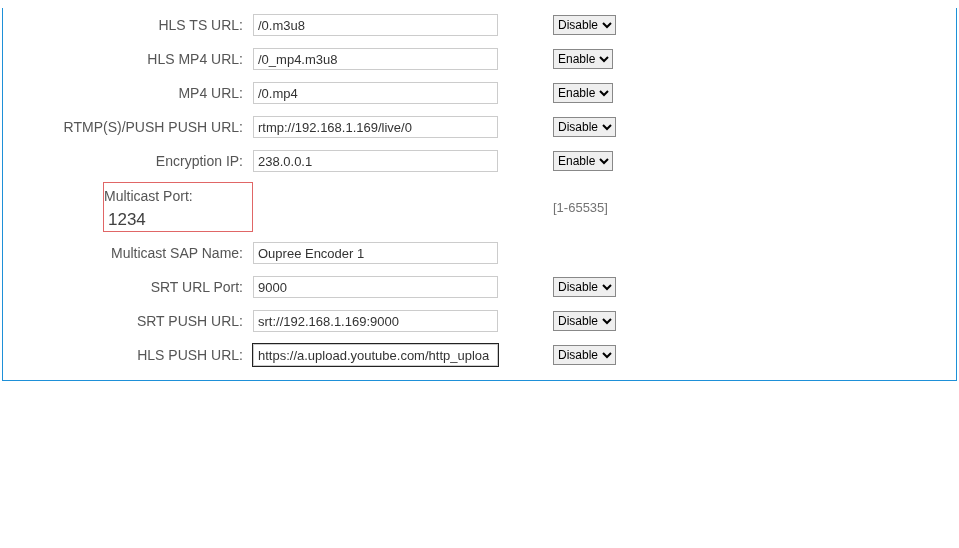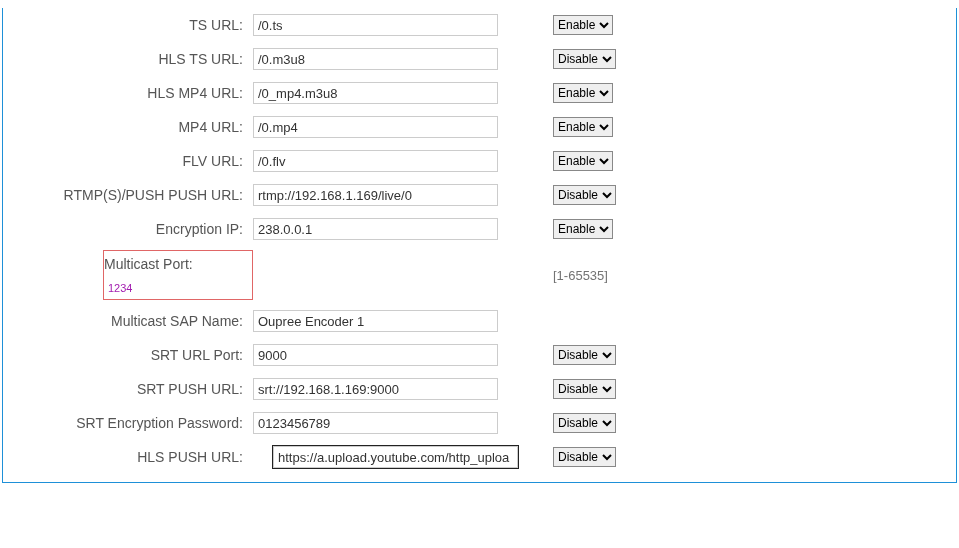--- a/index.html
+++ b/index.html
@@ -50,21 +50,20 @@
       width: 245px;
       height: 22px;
       border: 1px solid #ccc;
       padding: 1px 4px;
       font-size: 13px;
       color: #333;
       background: #fff;
     }
     input.highlight-border {
       outline: 1px solid #222;
-      margin-left: 20px;
     }
     select.enable-select {
       border: 1px solid #888;
       font-size: 12px;
       height: 20px;
       background: #efefef;
     }
     select.enable-select.wide {
       width: 130px;
     }
@@ -78,22 +77,22 @@
       width: 140px;
       padding: 5px 10px 5px 0;
       color: #555;
       font-size: 14px;
     }
     .highlight-box input {
       width: 148px;
       height: 22px;
       border: none;
       padding: 1px 4px;
-      font-size: 11px;
-      color: #a21caf;
+      font-size: 17px;
+      color: #404040;
       background: #fff;
       outline: none;
       vertical-align: middle;
     }
     .highlight-wrap {
       display: table-row;
     }
     .highlight-wrap .combined {
       display: table-cell;
       padding: 4px 0 4px 100px;
@@ -105,49 +104,39 @@
       display: table-cell;
       vertical-align: middle;
     }
   </style>
 </head>
 <body>
 
 <div class="panel">
   <div class="form-table">
 
-    <div class="form-row">
-      <div class="label-cell">TS URL:</div>
-      <div class="input-cell"><input class="text-input" type="text" value="/0.ts" style=""></div>
-      <div class="select-cell"><select class="enable-select"><option>Enable</option></select></div>
-    </div>
 
     <div class="form-row">
       <div class="label-cell">HLS TS URL:</div>
       <div class="input-cell"><input class="text-input" type="text" value="/0.m3u8" style=""></div>
       <div class="select-cell"><select class="enable-select"><option>Disable</option></select></div>
     </div>
 
     <div class="form-row">
       <div class="label-cell">HLS MP4 URL:</div>
       <div class="input-cell"><input class="text-input" type="text" value="/0_mp4.m3u8" style=""></div>
       <div class="select-cell"><select class="enable-select"><option>Enable</option></select></div>
     </div>
 
     <div class="form-row">
       <div class="label-cell">MP4 URL:</div>
       <div class="input-cell"><input class="text-input" type="text" value="/0.mp4" style=""></div>
       <div class="select-cell"><select class="enable-select"><option>Enable</option></select></div>
     </div>
 
-    <div class="form-row">
-      <div class="label-cell">FLV URL:</div>
-      <div class="input-cell"><input class="text-input" type="text" value="/0.flv" style=""></div>
-      <div class="select-cell"><select class="enable-select"><option>Enable</option></select></div>
-    </div>
 
 
 
     <div class="form-row">
       <div class="label-cell">RTMP(S)/PUSH PUSH URL:</div>
       <div class="input-cell"><input class="text-input" type="text" value="rtmp://192.168.1.169/live/0" style=""></div>
       <div class="select-cell"><select class="enable-select"><option>Disable</option></select></div>
     </div>
 
     <div class="form-row">
@@ -177,25 +166,20 @@
       <div class="input-cell"><input class="text-input" type="text" value="9000" style=""></div>
       <div class="select-cell"><select class="enable-select"><option>Disable</option></select></div>
     </div>
 
     <div class="form-row">
       <div class="label-cell">SRT PUSH URL:</div>
       <div class="input-cell"><input class="text-input" type="text" value="srt://192.168.1.169:9000" style=""></div>
       <div class="select-cell"><select class="enable-select"><option>Disable</option></select></div>
     </div>
 
-    <div class="form-row">
-      <div class="label-cell">SRT Encryption Password:</div>
-      <div class="input-cell"><input class="text-input" type="text" value="0123456789" style=""></div>
-      <div class="select-cell"><select class="enable-select"><option>Disable</option></select></div>
-    </div>
 
     <div class="form-row">
       <div class="label-cell">HLS PUSH URL:</div>
       <div class="input-cell"><input class="text-input highlight-border" type="text" value="https://a.upload.youtube.com/http_uploa" style=""></div>
       <div class="select-cell"><select class="enable-select"><option>Disable</option></select></div>
     </div>
 
   </div>
 
 </div>

